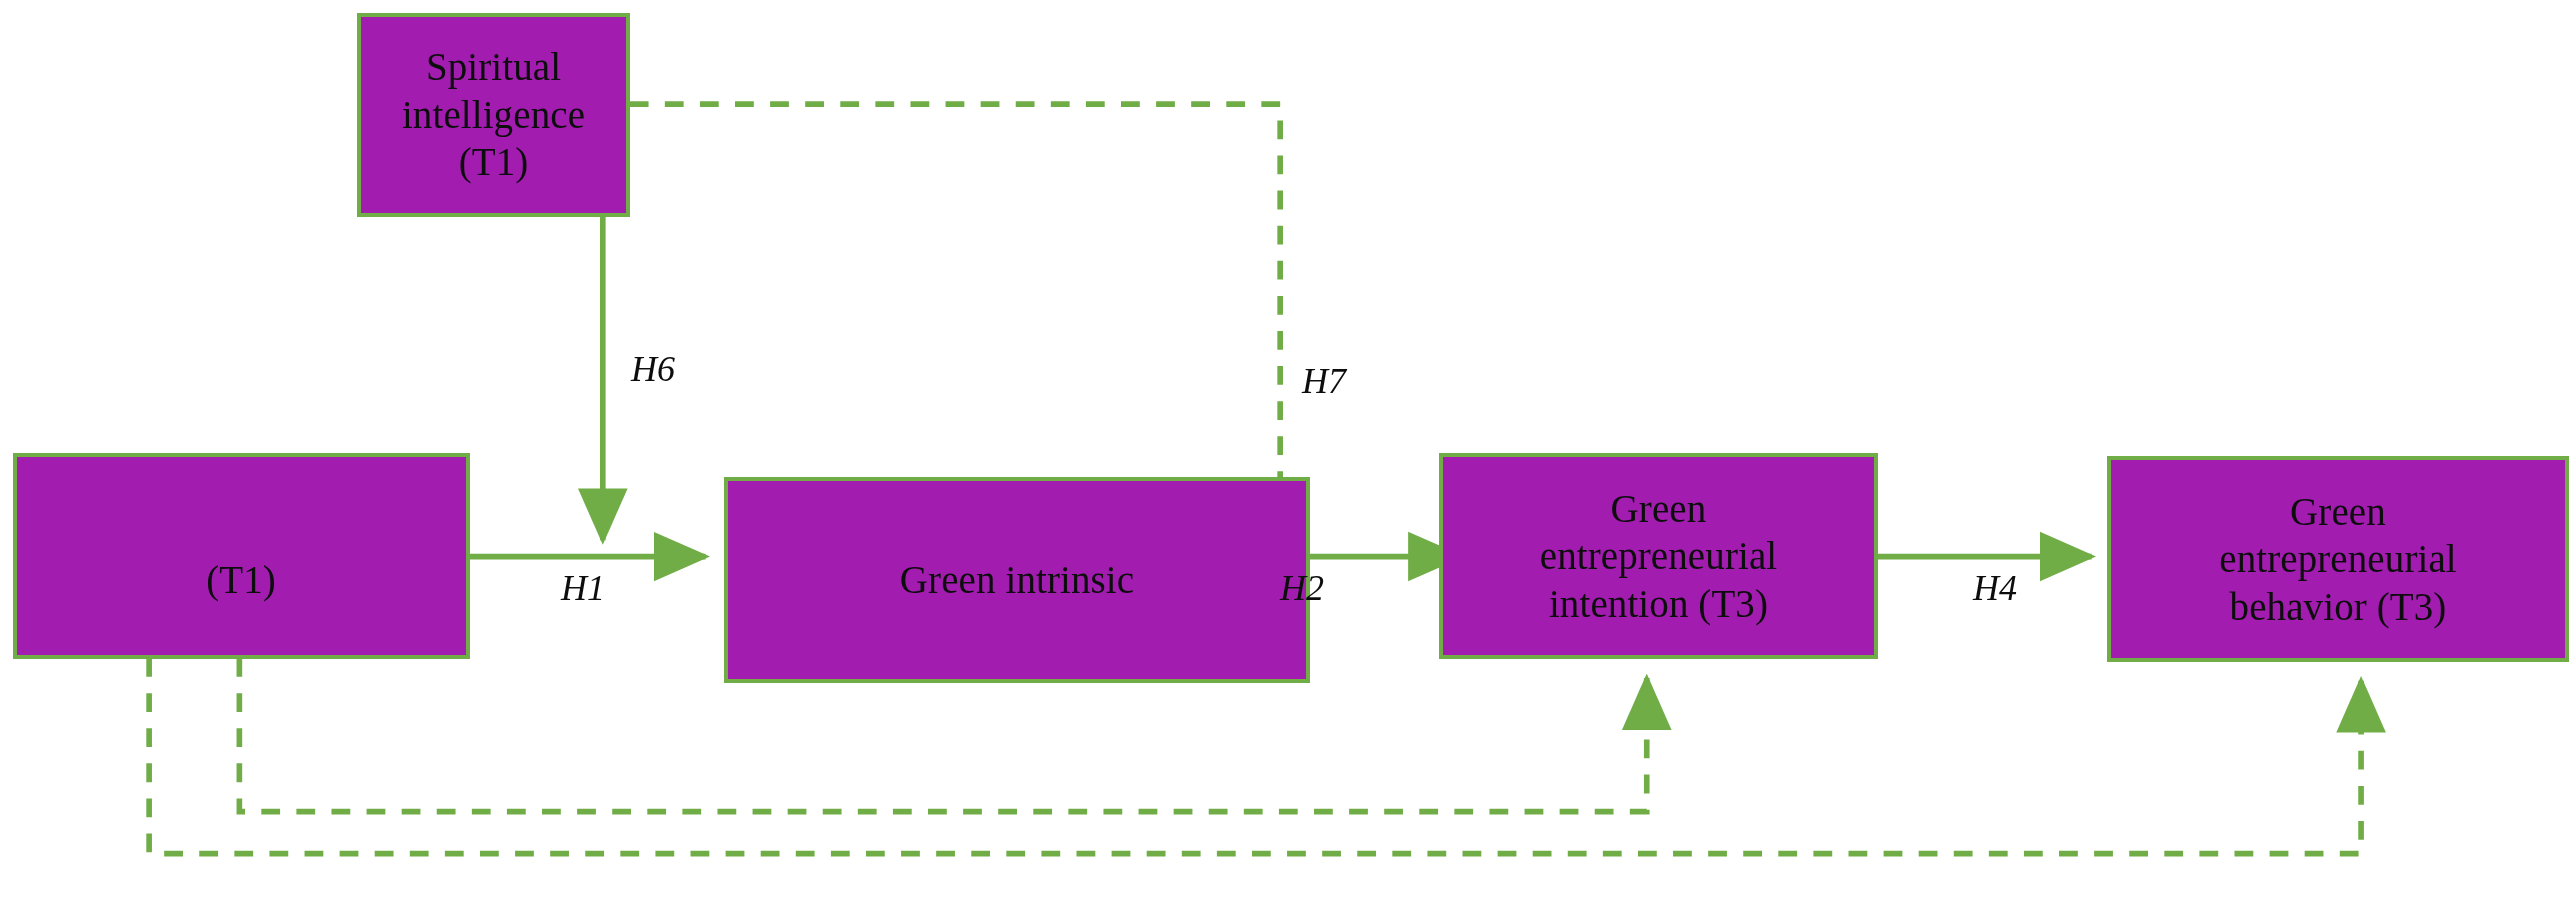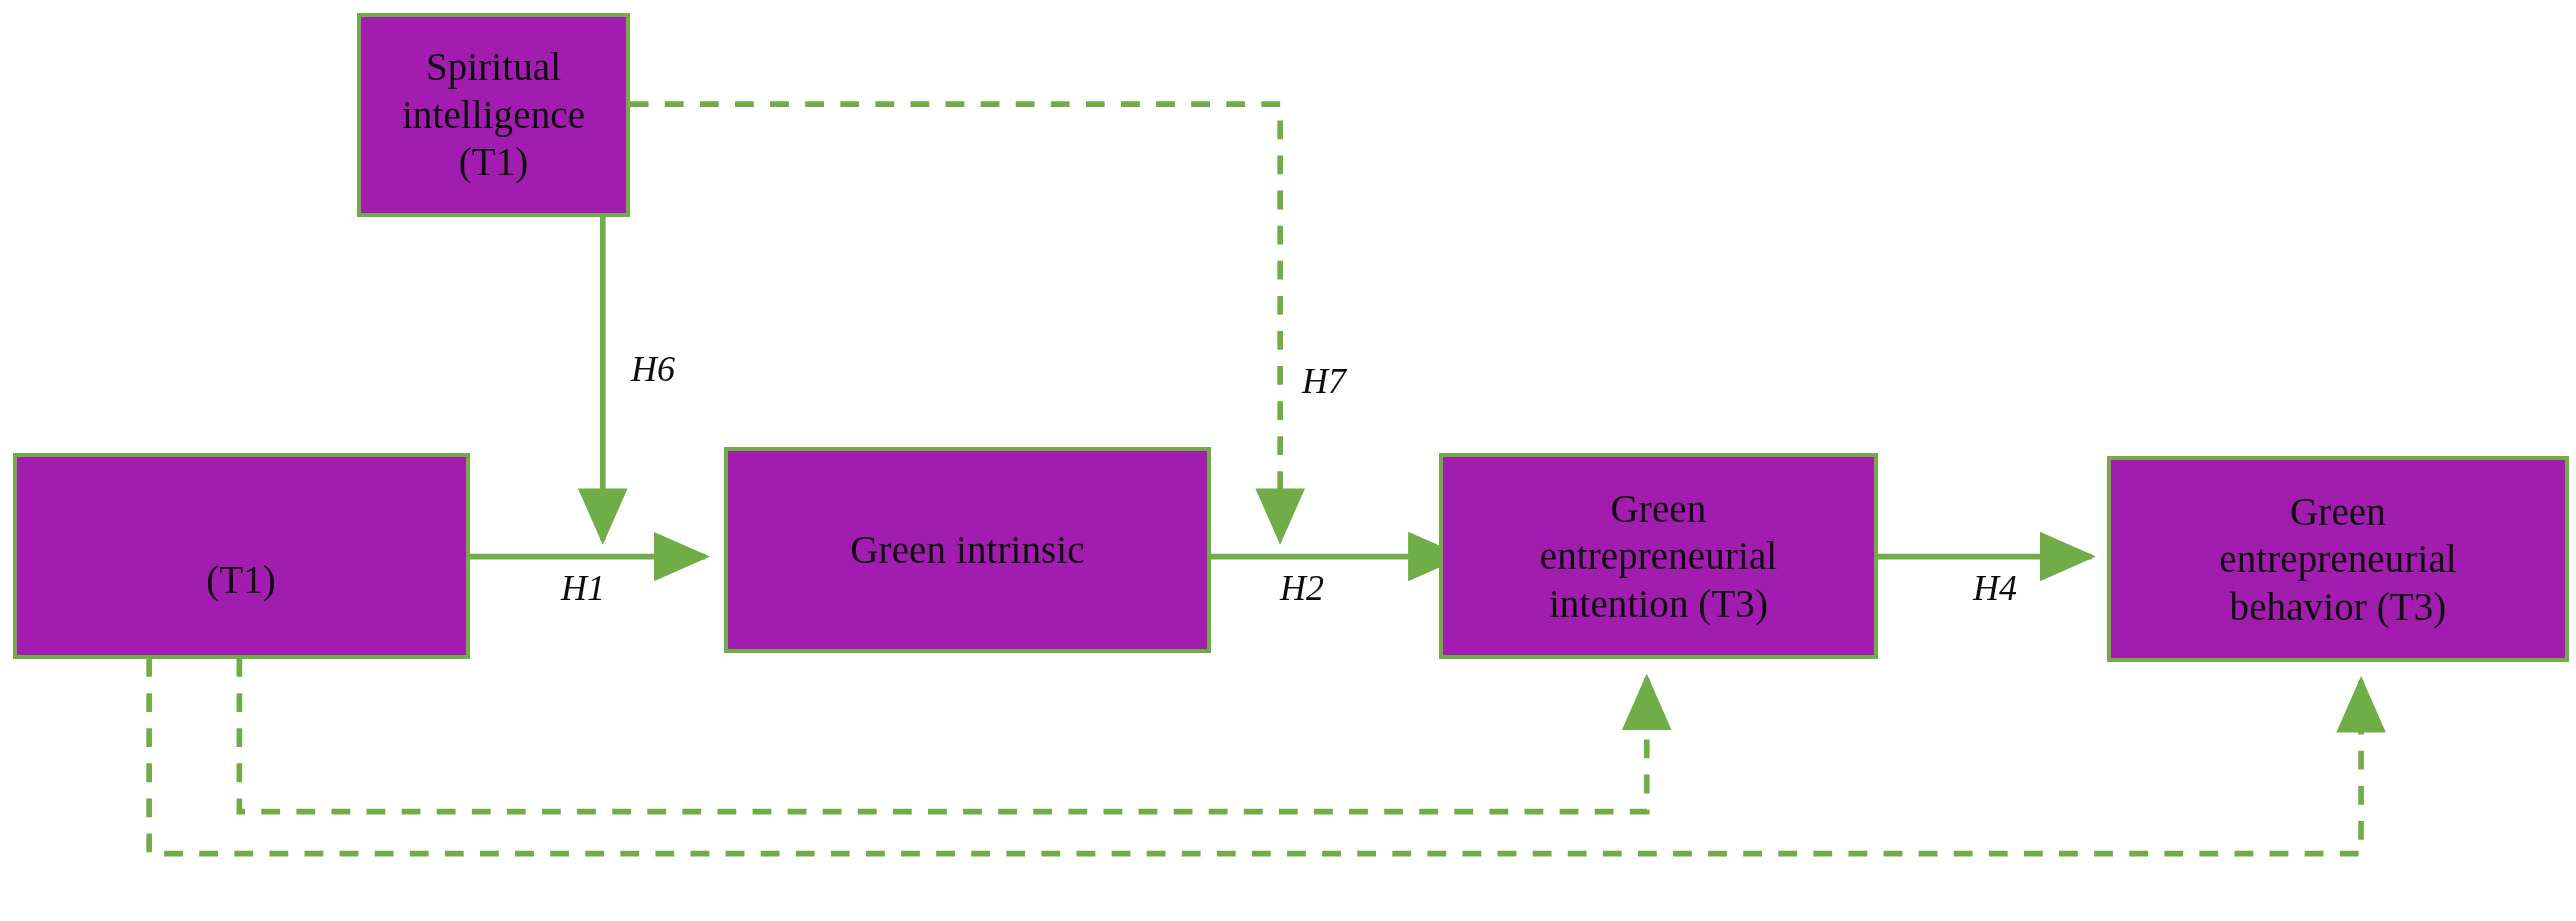--- a/index.html
+++ b/index.html
@@ -103,21 +103,21 @@
   </svg>
 
   <div class="node-box" style="left:357px; top:12.5px; width:273px; height:204px;">
     <span class="node-label"><span>Spiritual</span><br><span>intelligence (T1)</span></span>
   </div>
 
   <div class="node-box" style="left:12.5px; top:453px; width:457px; height:206px;">
     <span class="node-label"><br><span>(T1)</span></span>
   </div>
 
-  <div class="node-box" style="left:724px; top:447px; width:487px; height:206px;font-family:Liberation Serif, serif;">
+  <div class="node-box" style="left:724px; top:477px; width:586px; height:206px;font-family:Liberation Serif, serif;">
     <span class="node-label"><span>Green intrinsic</span><br></span>
   </div>
 
   <div class="node-box" style="left:1439px; top:453px; width:439px; height:206px;">
     <span class="node-label"><span>Green</span><br><span>entrepreneurial</span><br><span>intention (T3)</span></span>
   </div>
 
   <div class="node-box" style="left:2107px; top:456px; width:462px; height:206px;">
     <span class="node-label"><span>Green</span><br><span>entrepreneurial</span><br><span>behavior (T3)</span></span>
   </div>

